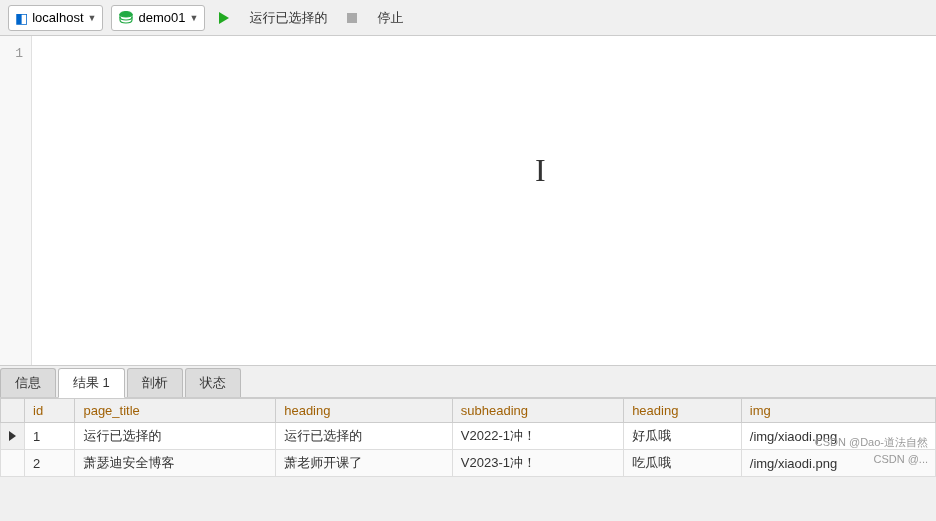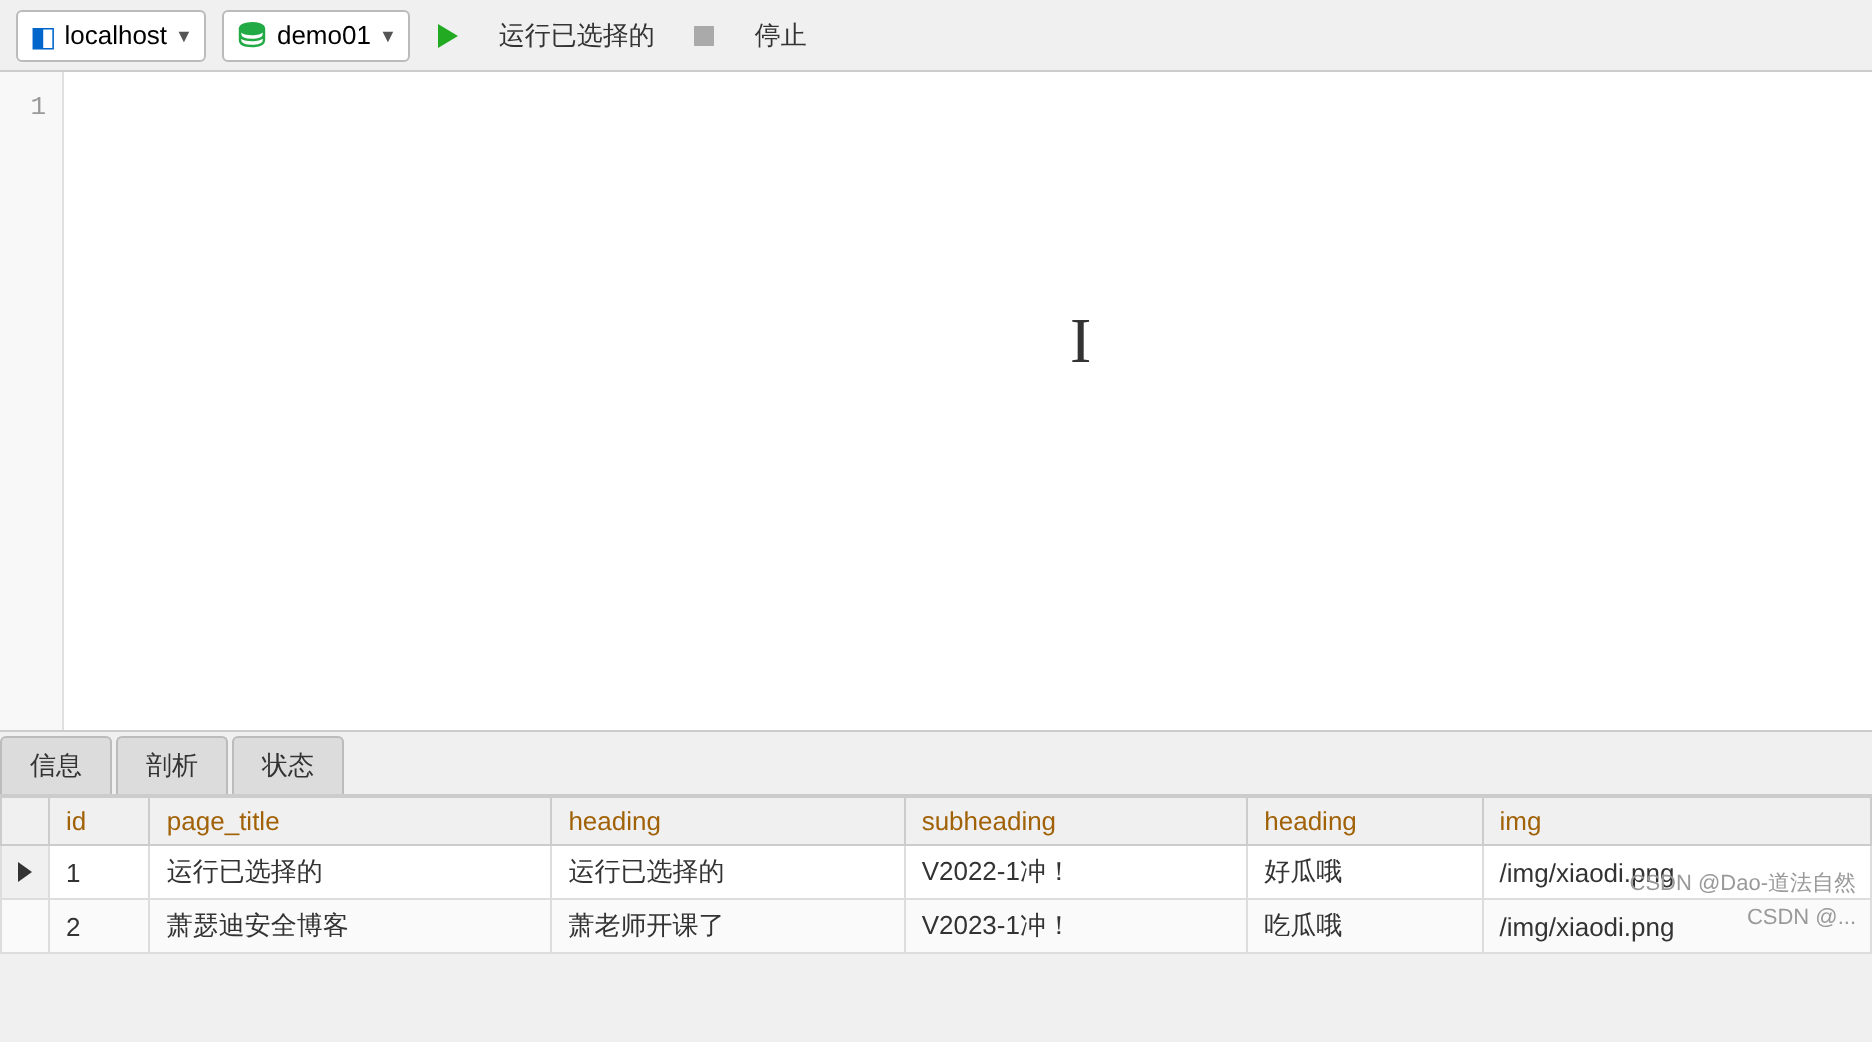--- a/index.html
+++ b/index.html
@@ -266,20 +266,23 @@
 
     <div class="text-cursor">I</div>
   </div>
 </div>
 
 <div class="bottom-panel" style="position:relative;">
 
   <div class="tabs-bar">
     <div class="tab">
       <span>信息</span>
+    </div>
+    <div class="tab active">
+      <span>结果 1</span>
     </div>
     <div class="tab">
       <span>剖析</span>
     </div>
     <div class="tab">
       <span>状态</span>
     </div>
   </div>
 
   <table class="results-table">

